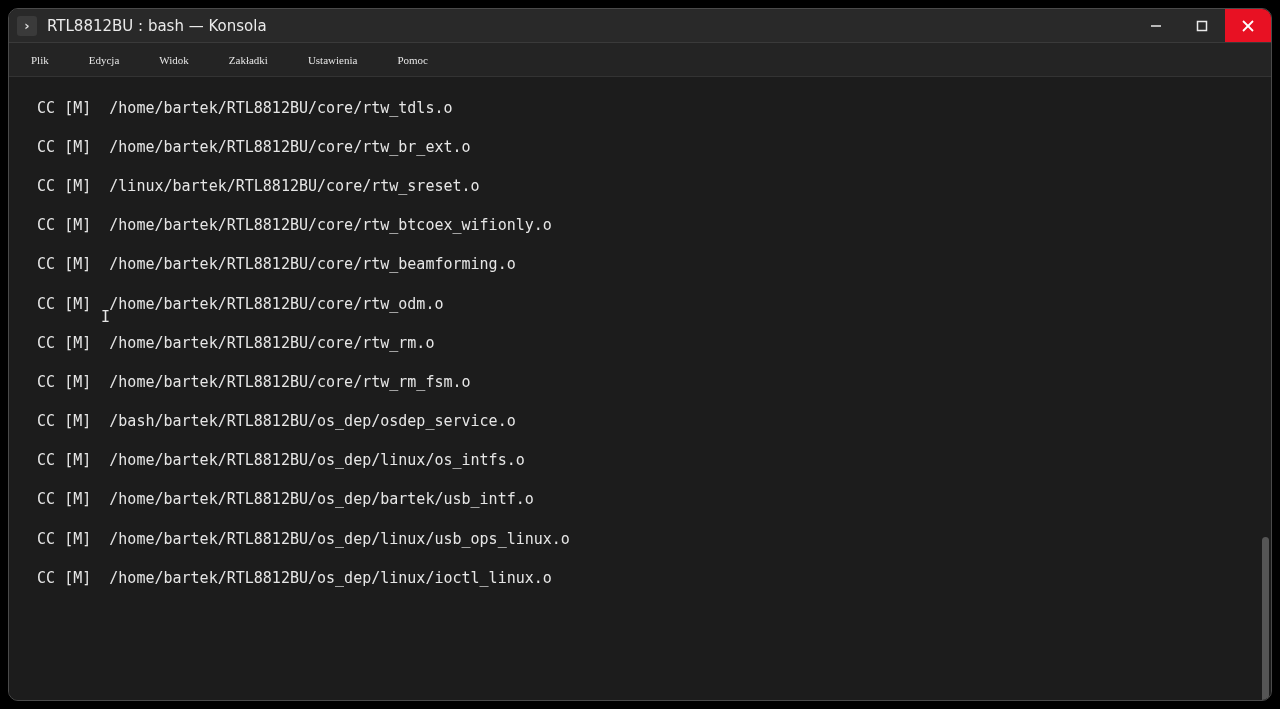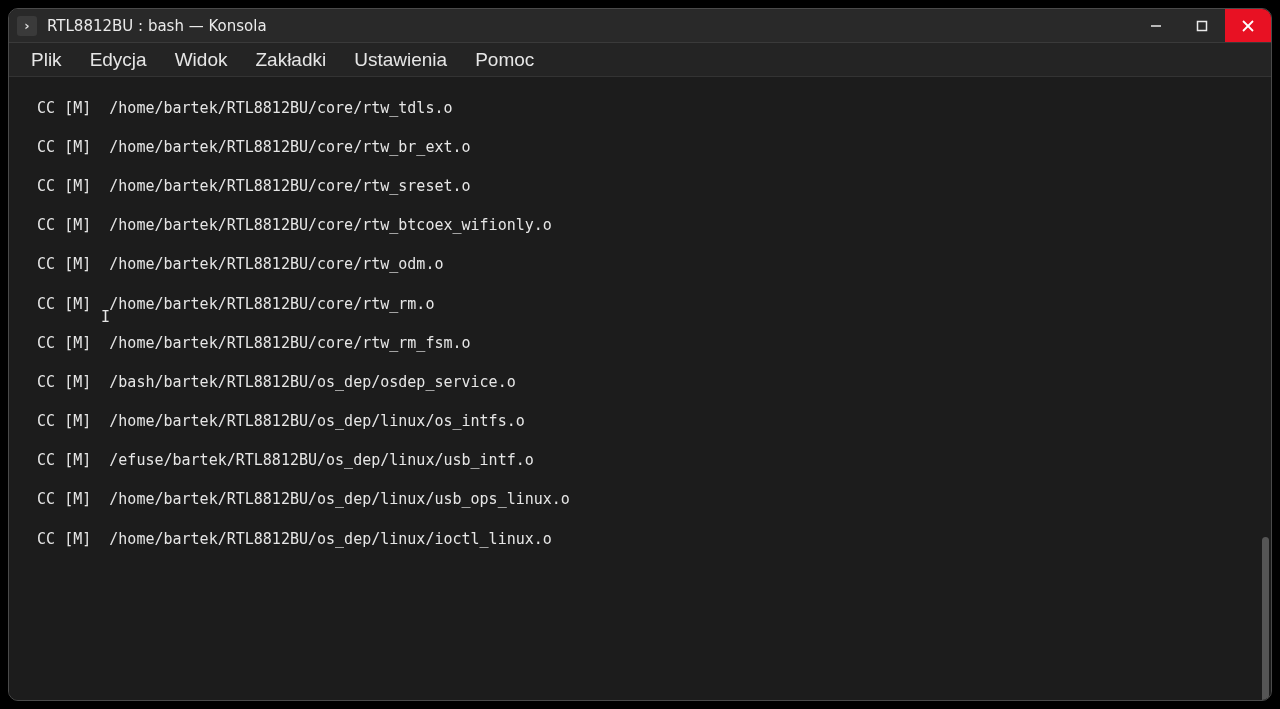--- a/index.html
+++ b/index.html
@@ -60,24 +60,24 @@
     color: #eaeaea;
   }
   .win-btn.close { background: #e81123; color: #fff; }
   .win-btn svg { width: 12px; height: 12px; }
   .menubar {
     height: 34px;
     background: #242424;
     display: flex;
     align-items: center;
     padding-left: 22px;
-    gap: 28px;
+    gap: 40px;
     color: #e6e6e6;
-    font-family: Liberation Sans, sans-serif;
-    font-size: 19px;
+    font-family: Liberation Serif, serif;
+    font-size: 11px;
     border-bottom: 1px solid #333;
   }
   .menu-item { cursor: default; }
   .terminal {
     flex: 1;
     background: #1c1c1c;
     color: #e6e6e6;
     font-size: 15px;
     line-height: 19.6px;
     padding: 2px 2px 4px 10px;
@@ -137,28 +137,29 @@
     <span class="menu-item">Edycja</span>
     <span class="menu-item">Widok</span>
     <span class="menu-item">Zakładki</span>
     <span class="menu-item">Ustawienia</span>
     <span class="menu-item">Pomoc</span>
   </div>
 
   <div class="terminal">
 <div><span>  CC [M]  </span><span>/home/bartek/RTL8812BU/core/rtw_tdls.o</span></div>
 <div><span>  CC [M]  </span><span>/home/bartek/RTL8812BU/core/rtw_br_ext.o</span></div>
-<div><span>  CC [M]  </span><span>/home/bartek/RTL8812BU/core/rtw_sreset.o</span></div>
+<div><span>  CC [M]  </span><span>/linux/bartek/RTL8812BU/core/rtw_sreset.o</span></div>
 <div><span>  CC [M]  </span><span>/home/bartek/RTL8812BU/core/rtw_btcoex_wifionly.o</span></div>
+<div><span>  CC [M]  </span><span>/home/bartek/RTL8812BU/core/rtw_beamforming.o</span></div>
 <div><span>  CC [M]  </span><span>/home/bartek/RTL8812BU/core/rtw_odm.o</span></div>
 <div><span>  CC [M]  </span><span>/home/bartek/RTL8812BU/core/rtw_rm.o</span></div>
 <div><span>  CC [M]  </span><span>/home/bartek/RTL8812BU/core/rtw_rm_fsm.o</span></div>
 <div><span>  CC [M]  </span><span>/bash/bartek/RTL8812BU/os_dep/osdep_service.o</span></div>
 <div><span>  CC [M]  </span><span>/home/bartek/RTL8812BU/os_dep/linux/os_intfs.o</span></div>
-<div><span>  CC [M]  </span><span>/efuse/bartek/RTL8812BU/os_dep/linux/usb_intf.o</span></div>
+<div><span>  CC [M]  </span><span>/home/bartek/RTL8812BU/os_dep/bartek/usb_intf.o</span></div>
 <div><span>  CC [M]  </span><span>/home/bartek/RTL8812BU/os_dep/linux/usb_ops_linux.o</span></div>
 <div><span>  CC [M]  </span><span>/home/bartek/RTL8812BU/os_dep/linux/ioctl_linux.o</span></div>
 
 
 
 
 
 
 
 

